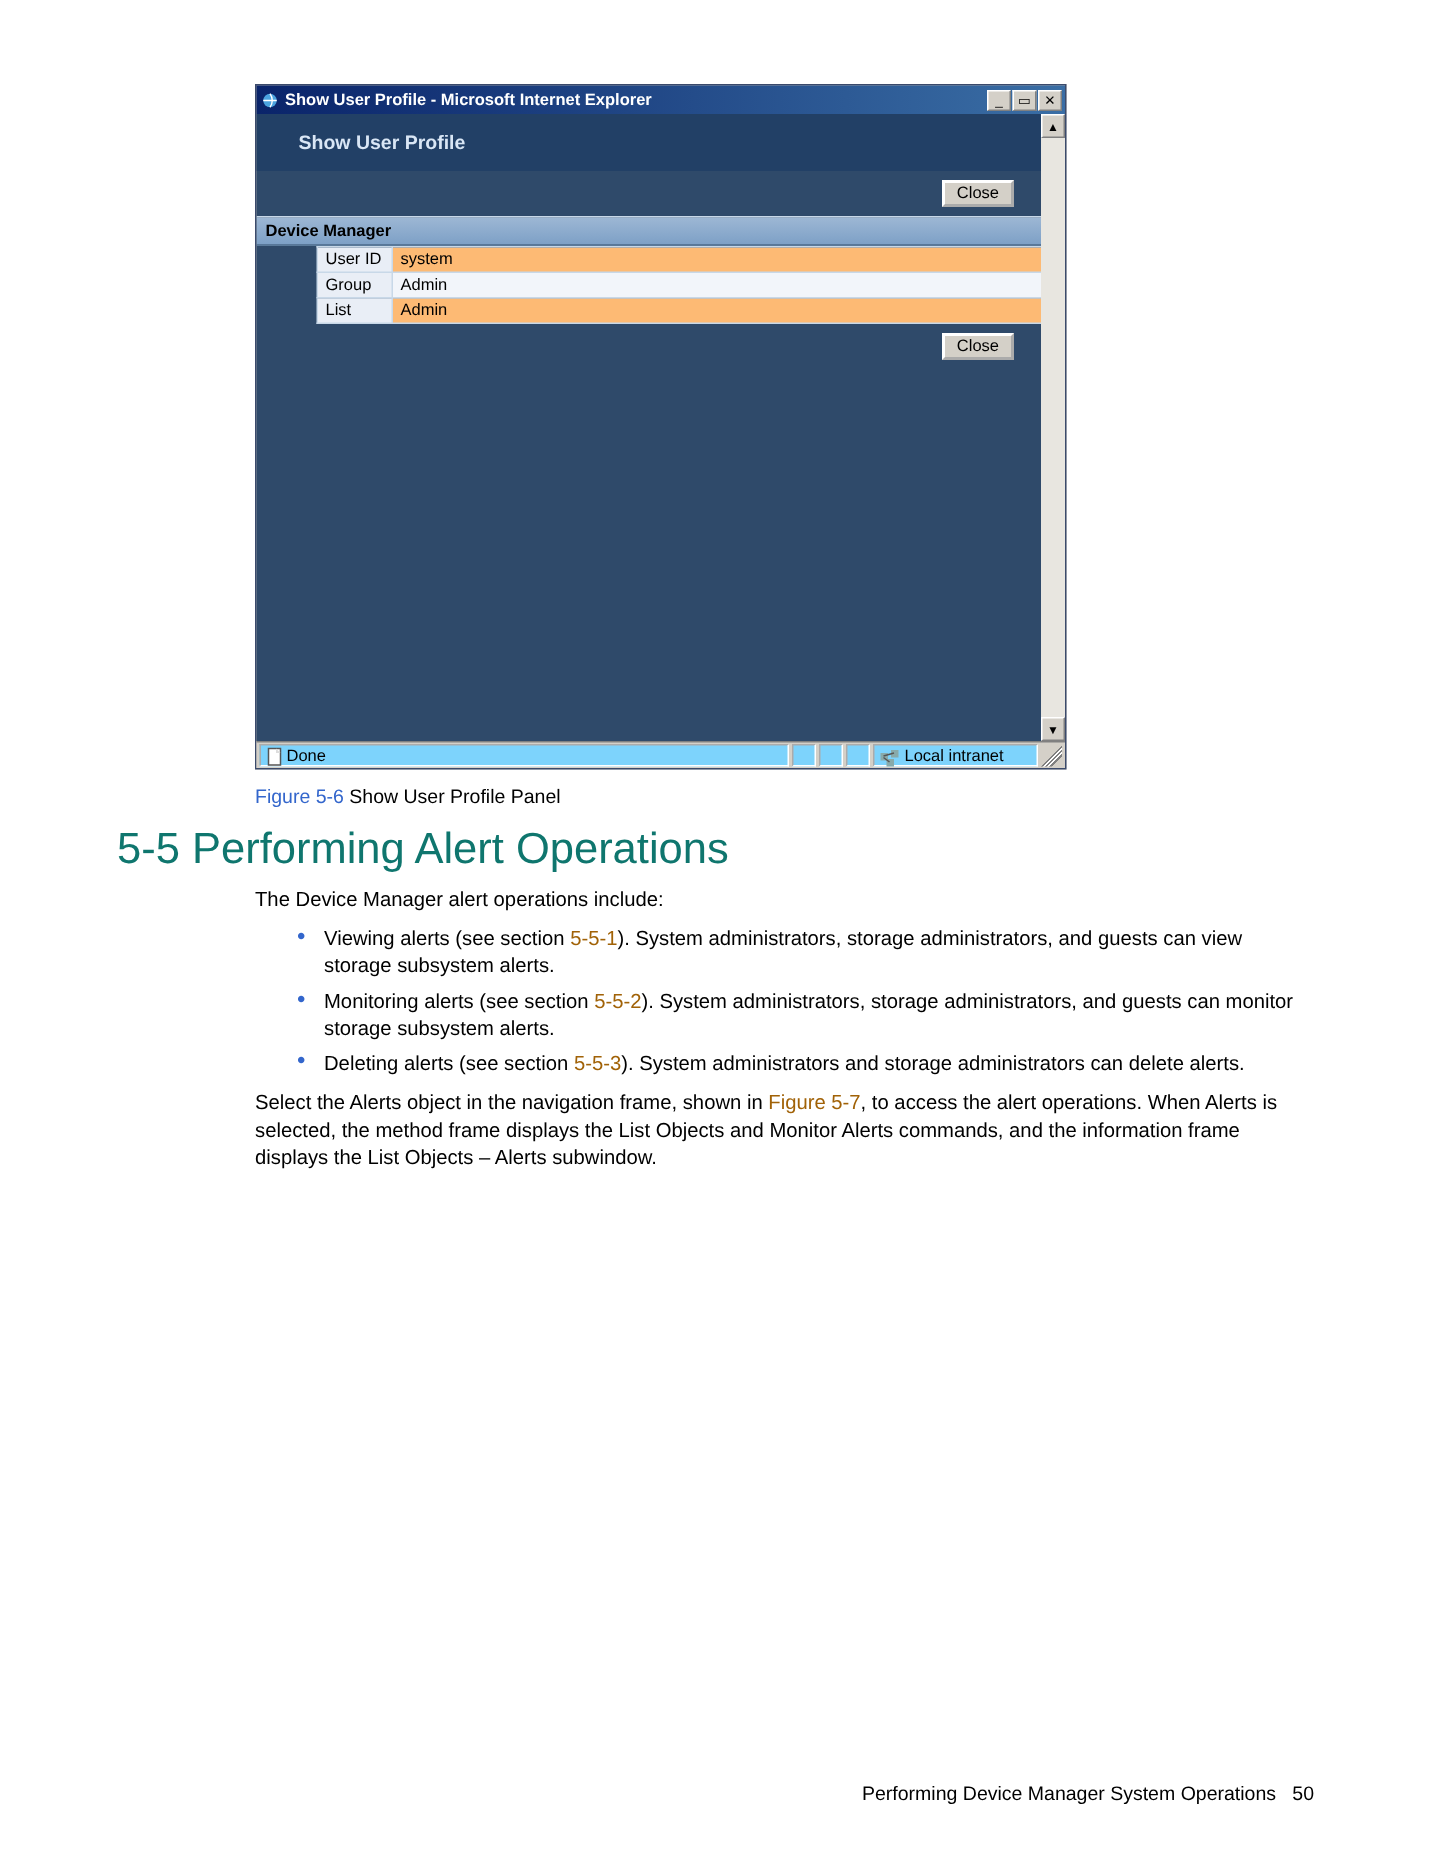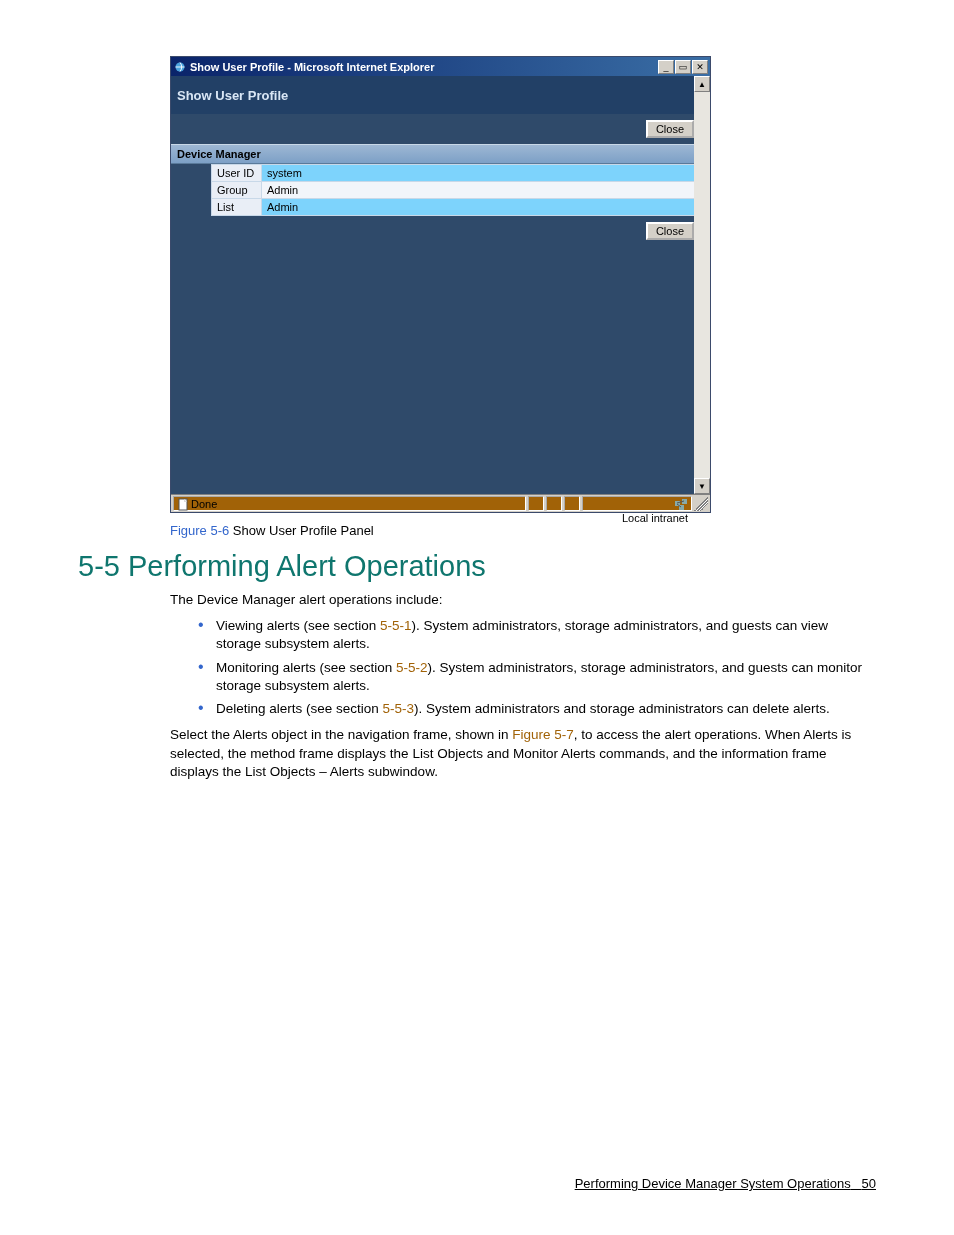--- a/index.html
+++ b/index.html
@@ -72,31 +72,31 @@
     height: 16px;
     background: #d4d0c8;
     border: 1px solid #808080;
     border-left-color: #fff; border-top-color: #fff;
     display: flex; align-items: center; justify-content: center;
     font-size: 8px;
   }
   .scroll-track { flex: 1; background: #e8e6e0; }
   .profile-header {
     background: #224066;
-    padding: 10px 6px;
+    padding: 10px 28px;
   }
   .profile-header-text {
     color: #d9e6f5;
     font-weight: bold;
     font-size: 13px;
   }
   .btn-row {
     display: flex;
     justify-content: flex-end;
-    padding: 6px 0;
+    padding: 6px 18px;
   }
   .ie-btn {
     background: #d4d0c8;
     border: 2px outset #fff;
     font-size: 11px;
     padding: 1px 8px;
     font-family: Tahoma, Arial, sans-serif;
   }
   .section-header {
     background: linear-gradient(#9db7d4, #7da0c6);
@@ -109,21 +109,21 @@
   }
   .profile-table {
     width: 100%;
     border-collapse: collapse;
     font-size: 11px;
     margin-left: 40px;
   }
   .profile-table td {
     padding: 2px 5px;
     border: 1px solid #c8d8e8;
-    background: #7dd3fc;
+    background: #fdba74;
     color: #000;
   }
   .profile-table td.label-cell {
     background: #e9eef6;
     width: 50px;
     white-space: nowrap;
   }
   .profile-table tr:nth-child(even) td { background: #f2f5fa; }
   .profile-table tr:nth-child(even) td.label-cell { background: #e9eef6; }
   .statusbar {
@@ -133,27 +133,27 @@
     display: flex;
     align-items: center;
     font-size: 11px;
     padding: 0 2px;
     gap: 2px;
   }
   .status-pane {
     border: 1px inset #fff;
     height: 15px;
     display: flex;
-    align-items: flex-end;
+    align-items: center;
     padding: 0 3px;
-    background: #a16207;
+    background: #7dd3fc;
   }
   .status-left { flex: 1; }
   .status-small { width: 16px; }
-  .status-zone { width: 110px; gap: 3px; flex-direction: column; }
+  .status-zone { width: 110px; gap: 3px; }
   .resize-grip {
     width: 14px; height: 14px;
     background:
       linear-gradient(135deg, transparent 50%, #808080 50%, #808080 55%, #fff 55%, #fff 60%, #808080 60%, #808080 65%, #fff 65%, #fff 70%, #808080 70%, #808080 75%, #fff 75%, transparent 75%);
   }
   
   .caption {
     margin: 10px 0 1px 92px;
     font-size: 13px;
   }
@@ -187,25 +187,24 @@
     position: absolute;
     left: 2px;
     top: 0;
     color: #3366cc;
     font-size: 16px;
     line-height: 1;
   }
   .inline-link { color: #a16207; }
   .footer {
     position: absolute;
-    bottom: 44px;
+    bottom: 32px;
     right: 78px;
     font-size: 13px;
     color: #000;
-    text-decoration: underline;
   }
 </style>
 </head>
 <body>
 
 <div class="page">
 
   <div class="ie-window">
     <div class="titlebar">
       <span class="titlebar-icon">

